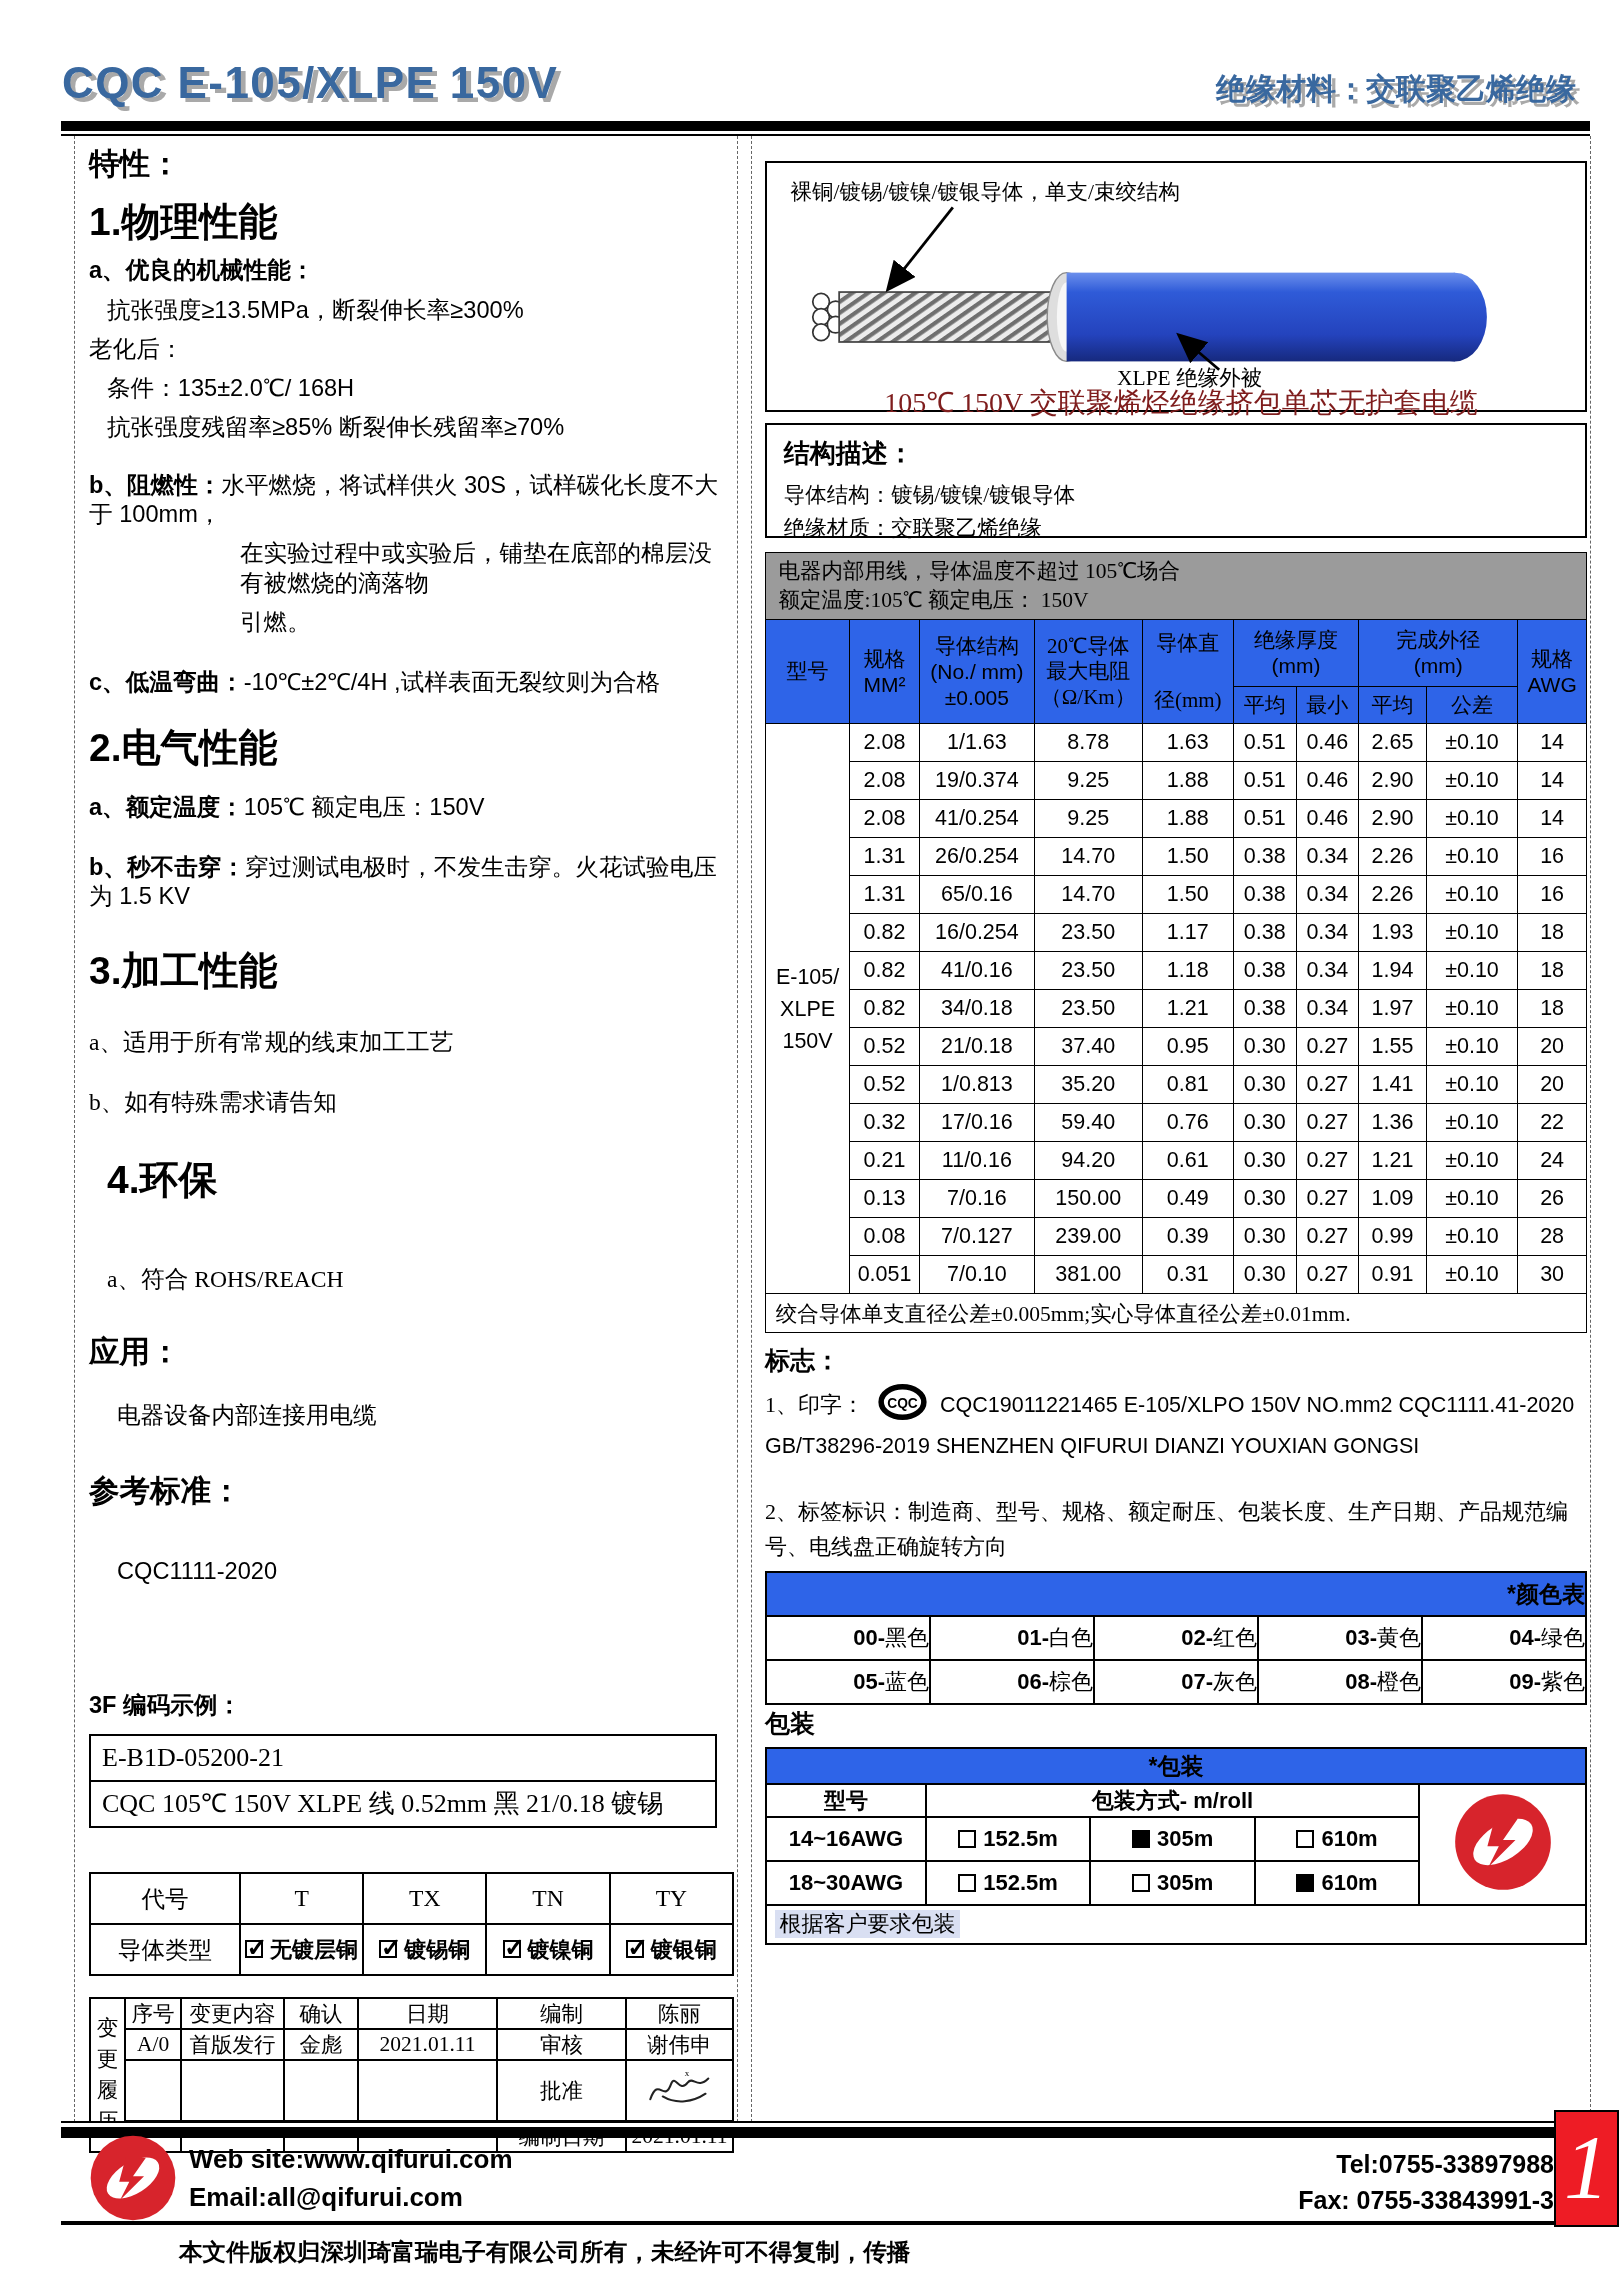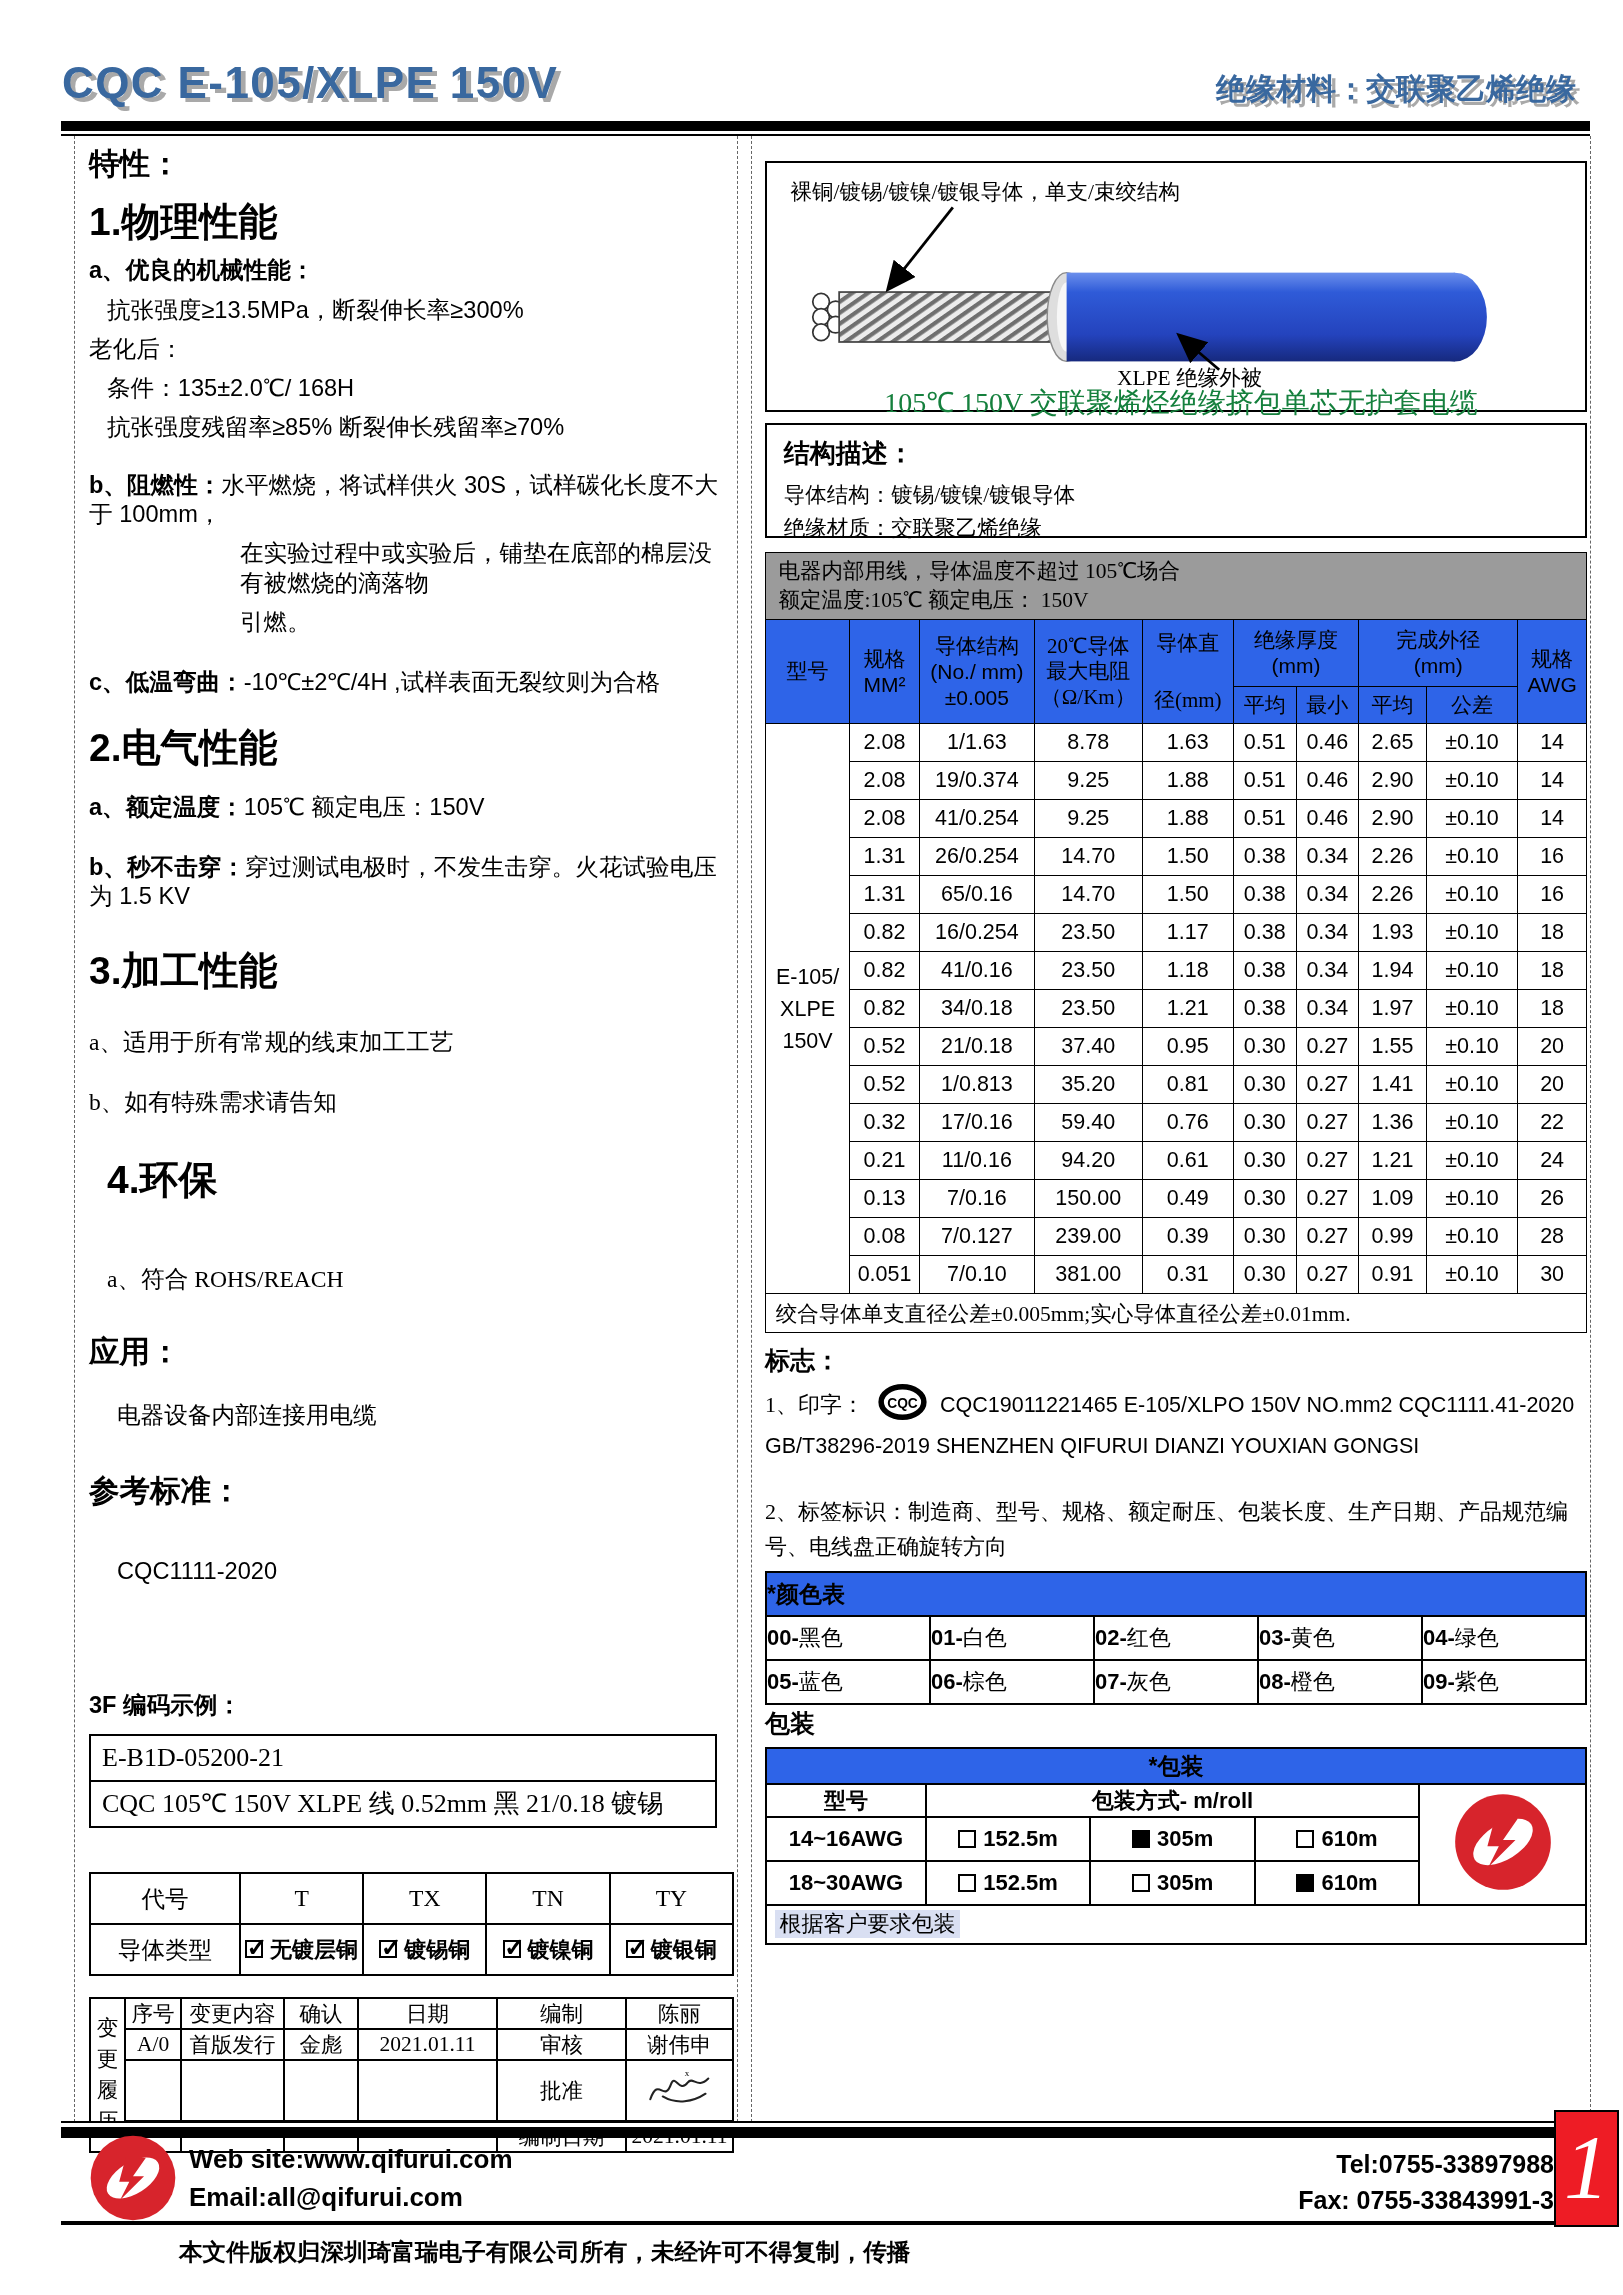--- a/index.html
+++ b/index.html
@@ -61,21 +61,21 @@
   .cb.checked::after{ content:"✓"; position:absolute; left:-0.7px; top:-9px;
        font-size:25px; font-weight:bold; color:#000;}
   .cb.filled{ background:#000;}
 
   
   .rightcol{ position:absolute; left:765px; top:161px; width:822px;}
   .cable-box{ position:relative; border:2.1px solid #000; height:251px; width:822px;}
   .cable-box .lab-cond{ position:absolute; left:23.6px; top:14px; font-family:"Liberation Serif",serif; font-size:21.5px;}
   .cable-box .lab-xlpe{ position:absolute; left:350px; top:200px; font-family:"Liberation Serif",serif; font-size:21.5px;}
   .cable-box .caption{ position:absolute; left:10px; right:0; top:219px; text-align:center;
-      font-family:"Liberation Serif",serif; font-size:28px; color:#15803d;}
+      font-family:"Liberation Serif",serif; font-size:28px; color:#7f1d1d;}
   .cable-box svg{ position:absolute; left:0; top:0;}
   .struct-box{ border:2.1px solid #000; margin-top:11px; padding:11px 16.7px; height:115px;}
   .struct-box .hd{ font-size:26px; font-weight:bold; margin-bottom:8.3px;}
   .struct-box .ln{ font-family:"Liberation Serif",serif; font-size:21.5px; line-height:1.5;}
   table.spec{ width:822px; margin-top:14px; border-collapse:collapse;
       font-size:21.5px; text-align:center;}
   table.spec td{ border:1.4px solid #000; vertical-align:middle;}
   .gray-row td{ background:#9b9b9b; text-align:left; padding:4.2px 12.5px; height:57px;
       font-family:"Liberation Serif",serif; font-size:21.5px; line-height:1.35;}
   .hd-blue td{ background:#2e64e8; font-family:"Liberation Serif",serif; font-size:21px; line-height:1.2; padding:2.8px 1.4px;}
@@ -86,21 +86,21 @@
   td.model-cell{ font-size:22px; line-height:1.5; background:#fff;}
   .note-row td{ text-align:left; padding:4.2px 9.7px; height:36px;
       font-family:"Liberation Serif",serif; font-size:21.5px;}
   .marks{ margin-top:11px;}
   .marks .hd{ font-size:25px; font-weight:bold;}
   .marks .p1{ margin-top:7px; font-size:21.5px; line-height:1.55;}
   .marks .p1 .lb{ font-family:"Liberation Serif",serif; font-size:22px;}
   .marks .p2{ margin-top:30.5px; font-family:"Liberation Serif",serif; font-size:22px; line-height:1.6;}
   .cqc-badge{ display:inline-block; vertical-align:-8.3px; margin:0 12.5px;}
   .sae-hd{ margin-top:165px; font-size:25px; font-weight:bold;}
-  table.sae{ width:822px; margin-top:7px; border-collapse:collapse; font-size:22px; text-align:left;}
+  table.sae{ width:822px; margin-top:7px; border-collapse:collapse; font-size:22px; text-align:right;}
   table.sae td{ border:2.1px solid #000; height:44px;}
   .blue-title td{ background:#2e64e8; font-weight:bold; font-size:23px; height:36px;}
   .pkg-hd{ margin-top:2px; font-size:25px; font-weight:bold;}
   table.pkg{ width:822px; margin-top:7px; border-collapse:collapse; font-size:22px; text-align:center;}
   table.pkg td{ border:2.1px solid #000;}
   .pkg-head td{ font-weight:bold; height:33px;}
   .pkg-model{ font-weight:bold;}
   table.pkg tbody tr.data td{ height:44px;}
   .opt-label{ font-weight:bold;}
   .pkg-note td{ text-align:left; height:39px; padding-left:8.3px;

